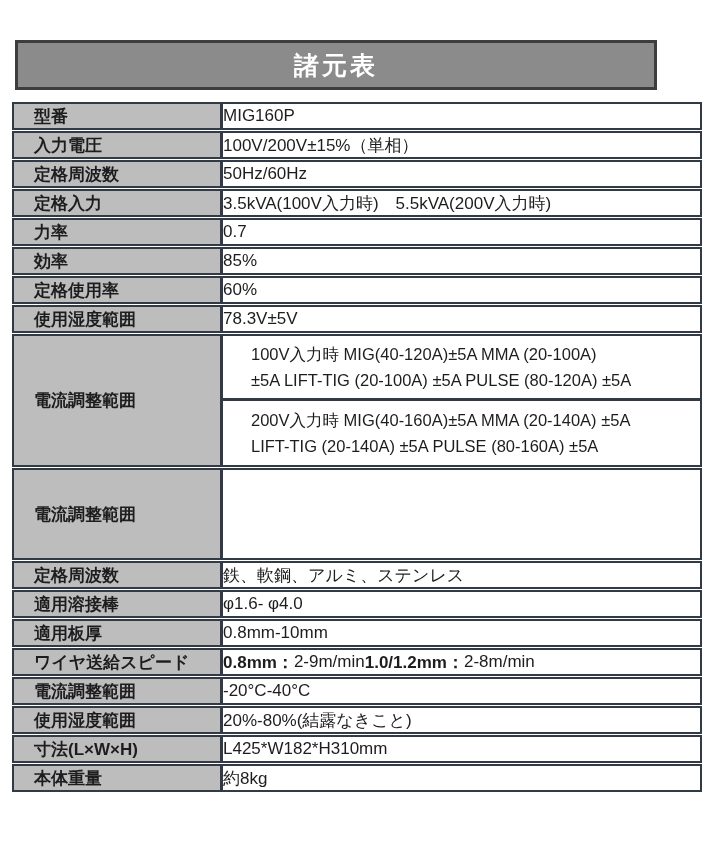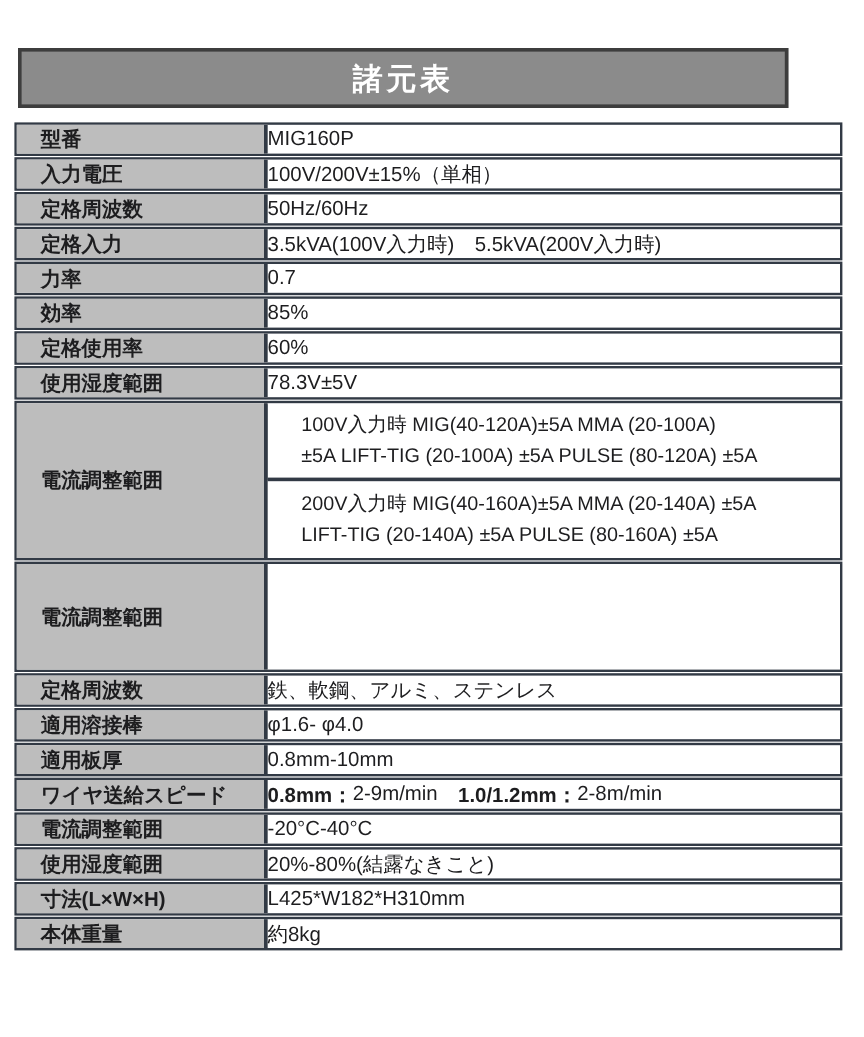--- a/index.html
+++ b/index.html
@@ -64,21 +64,21 @@
     white-space: nowrap;
   }
   .subcell.first {
     height: 64px; flex: 0 0 64px;
     border-bottom: 2px solid #323a45;
     margin-bottom: 1px;
     box-shadow: 0 1px 0 #323a45;
   }
   .subcell.second { flex: 1; }
   .b { font-weight: bold; }
-  .gap { margin-left: 17px; }
+  .gap { }
 </style>
 </head>
 <body>
 
 <div class="page">
 
   <div class="header">諸元表</div>
 
   <div class="table">
 

